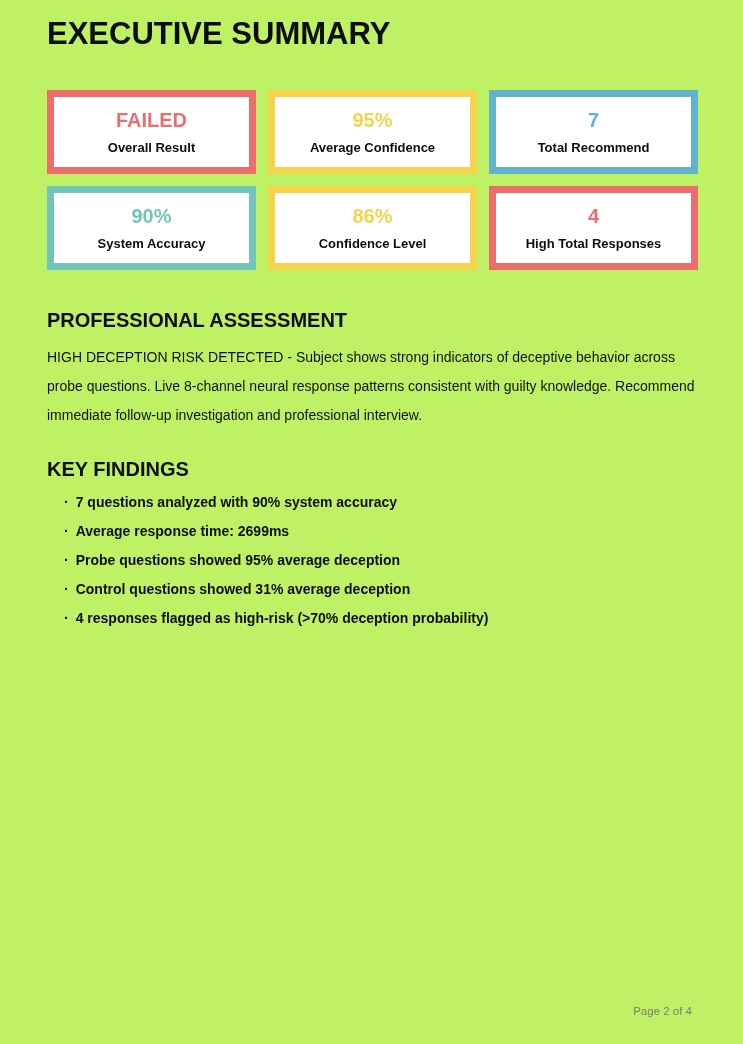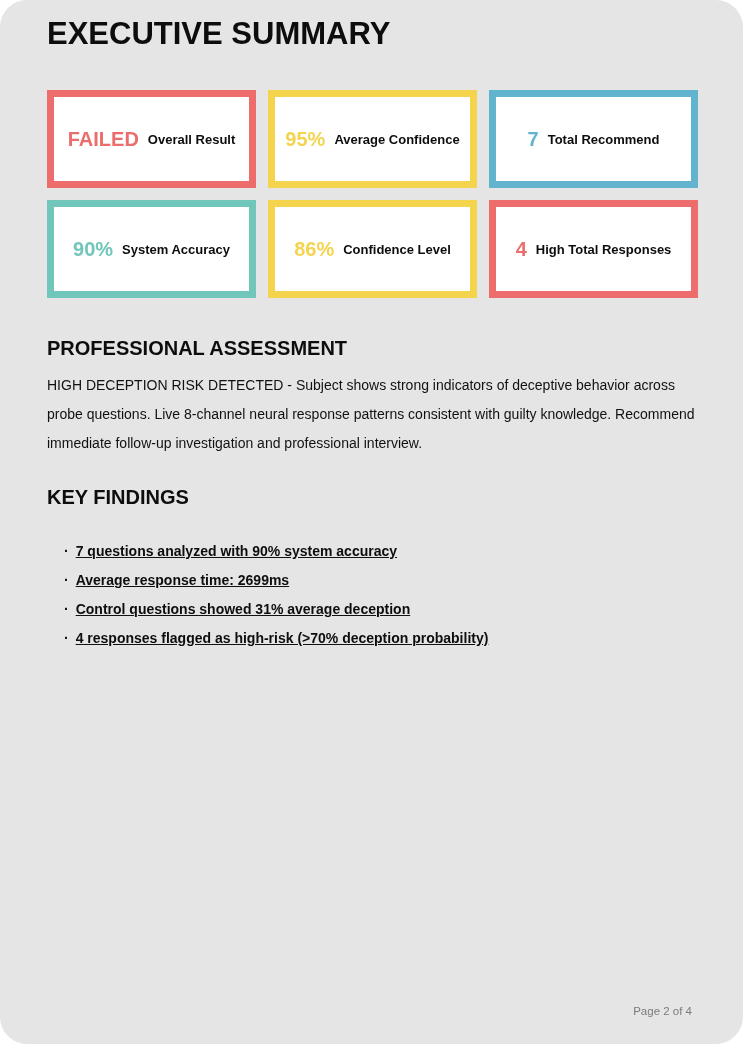--- a/index.html
+++ b/index.html
@@ -4,49 +4,48 @@
 <style>
   html, body {
     margin: 0;
     padding: 0;
     background: #ffffff;
   }
   .page {
     position: relative;
     width: 743px;
     height: 1044px;
-    background: #e5e5e5;
+    background: #bef264;
     font-family: "Liberation Sans", sans-serif;
     color: #111111;
     overflow: hidden;
-    border-radius: 27px;
   }
   .content {
     padding: 0 45px 0 47px;
   }
   .doc-title {
     margin: 16px 0 0 0;
     font-size: 31px;
     font-weight: bold;
     line-height: 36px;
     color: #0d0d0d;
   }
   .cards {
     margin-top: 38px;
     display: grid;
     grid-template-columns: repeat(3, 1fr);
     gap: 12px;
   }
   .card {
     box-sizing: border-box;
-    height: 98px;
+    height: 84px;
     border: 7px solid #ccc;
     background: #ffffff;
     display: flex;
-    flex-direction: row;
+    flex-direction: column;
     align-items: center;
     justify-content: center;
     gap: 9px;
     text-align: center;
   }
   .card-value {
     font-size: 20px;
     font-weight: bold;
     line-height: 22px;
   }
@@ -71,23 +70,22 @@
     max-width: 655px;
     font-size: 14px;
     line-height: 29px;
     color: #111111;
   }
   .findings-heading {
     margin-top: 27px;
   }
   .findings-list {
     list-style: none;
-    margin: 28px 0 0 0;
+    margin: 7px 0 0 0;
     padding: 0 0 0 17px;
-    text-decoration: underline;
   }
   .findings-list li {
     font-size: 14px;
     font-weight: bold;
     line-height: 29px;
     color: #0d0d0d;
   }
   .bullet {
     display: inline-block;
     margin-right: 7px;
@@ -140,20 +138,21 @@
 
     <h2 class="section-heading assessment-heading">PROFESSIONAL ASSESSMENT</h2>
 
     <p class="assessment-body">HIGH DECEPTION RISK DETECTED - Subject shows strong indicators of deceptive behavior across probe questions. Live 8-channel neural response patterns consistent with guilty knowledge. Recommend immediate follow-up investigation and professional interview.</p>
 
     <h2 class="section-heading findings-heading">KEY FINDINGS</h2>
 
     <ul class="findings-list">
         <li><span class="bullet">·</span><span>7 questions analyzed with 90% system accuracy</span></li>
         <li><span class="bullet">·</span><span>Average response time: 2699ms</span></li>
+        <li><span class="bullet">·</span><span>Probe questions showed 95% average deception</span></li>
         <li><span class="bullet">·</span><span>Control questions showed 31% average deception</span></li>
         <li><span class="bullet">·</span><span>4 responses flagged as high-risk (&gt;70% deception probability)</span></li>
       </ul>
 
   </div>
 
   <div class="footer">Page 2 of 4</div>
 </div>
 
 </body></html>

